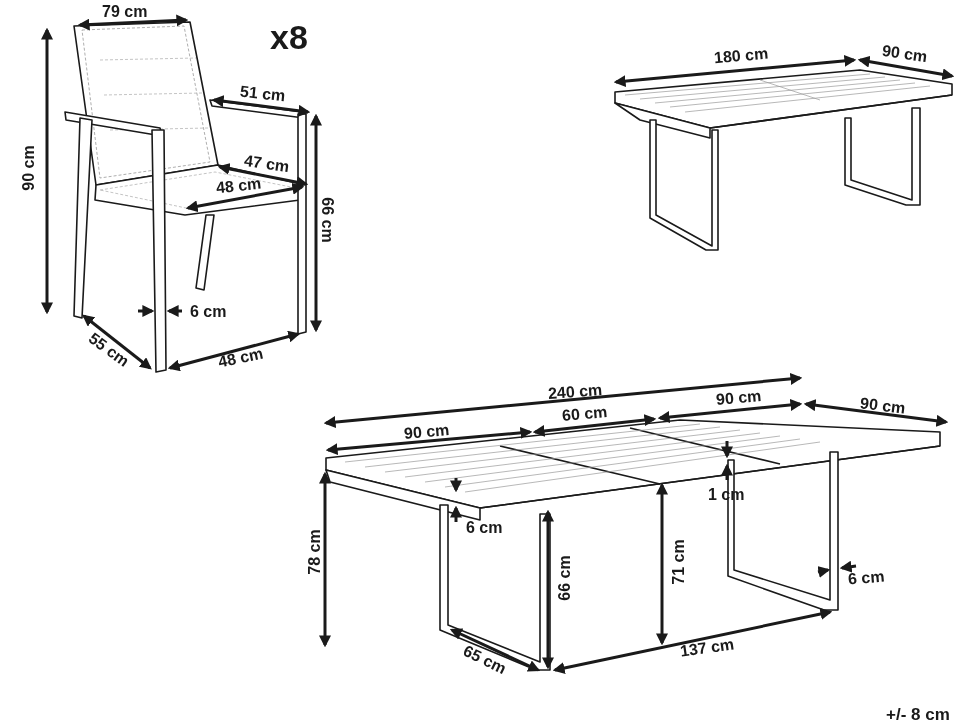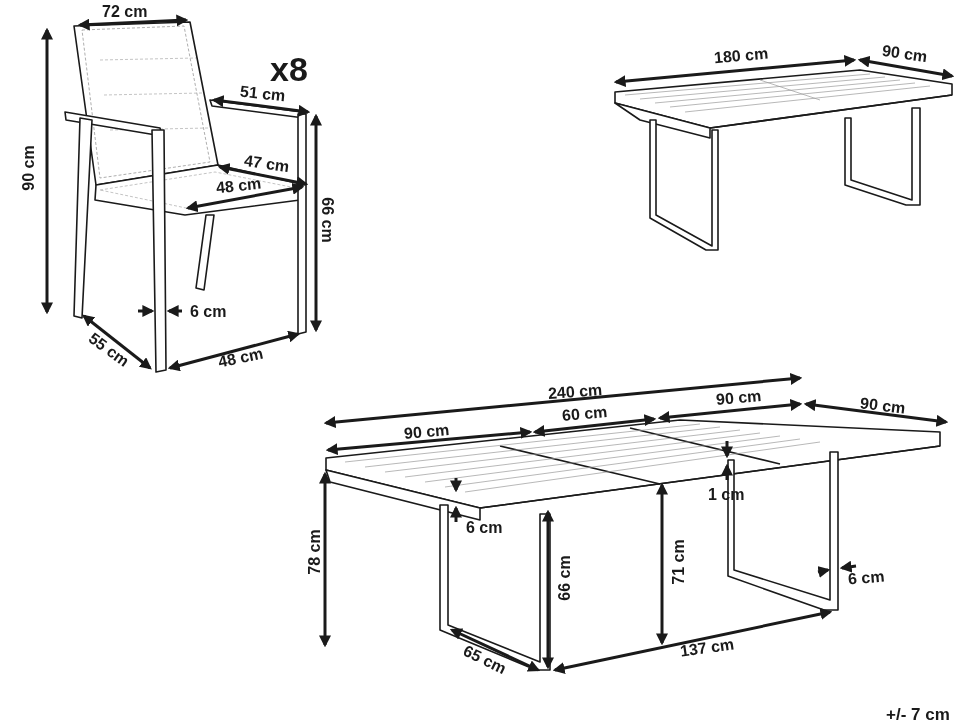--- a/index.html
+++ b/index.html
@@ -1,19 +1,19 @@
 <!DOCTYPE html>
 <html><head>
 <meta charset="utf-8">
 <style>
   html,body{margin:0;padding:0;background:#ffffff;}
   body{width:970px;height:728px;position:relative;overflow:hidden;font-family:"Liberation Sans",sans-serif;}
   svg.art{position:absolute;left:0;top:0;}
   .lbl{position:absolute;font-family:"Liberation Sans",sans-serif;font-weight:bold;color:#1a1a1a;font-size:16px;white-space:nowrap;line-height:1;transform-origin:center center;}
-  .big{font-size:34px;margin-top:32px;}
+  .big{font-size:34px;}
   .tol{font-size:17px;}
 </style>
 </head>
 <body>
 
 <svg class="art" width="970" height="728" viewBox="0 0 970 728">
   <defs>
     <marker id="ah" viewBox="0 0 10 10" refX="8" refY="5" markerWidth="4" markerHeight="4" orient="auto-start-reverse">
       <path d="M0,0 L10,5 L0,10 z" fill="#1a1a1a"></path>
     </marker>
@@ -108,21 +108,21 @@
     <line x1="548" y1="512" x2="548" y2="667" marker-start="url(#ah)" marker-end="url(#ah)"></line>
     <line x1="662" y1="485" x2="662" y2="643" marker-start="url(#ah)" marker-end="url(#ah)"></line>
     <line x1="818" y1="572" x2="828" y2="570" marker-end="url(#ah)"></line>
     <line x1="856" y1="566" x2="842" y2="568" marker-end="url(#ah)"></line>
     <line x1="452" y1="630" x2="538" y2="670" marker-start="url(#ah)" marker-end="url(#ah)"></line>
     <line x1="555" y1="670" x2="830" y2="612" marker-start="url(#ah)" marker-end="url(#ah)"></line>
   </g>
 </svg>
 
 <div class="lbl big" style="left:270px;top:20px;">x8</div>
-<div class="lbl" style="left:102px;top:4px;">72 cm</div>
+<div class="lbl" style="left:102px;top:4px;">79 cm</div>
 <div class="lbl" style="left:6px;top:160px;transform:rotate(-90deg);">90 cm</div>
 <div class="lbl" style="left:240px;top:86px;transform:rotate(6deg);">51 cm</div>
 <div class="lbl" style="left:244px;top:156px;transform:rotate(8deg);">47 cm</div>
 <div class="lbl" style="left:216px;top:178px;transform:rotate(-6deg);">48 cm</div>
 <div class="lbl" style="left:304px;top:212px;transform:rotate(90deg);">66 cm</div>
 <div class="lbl" style="left:190px;top:304px;">6 cm</div>
 <div class="lbl" style="left:86px;top:342px;transform:rotate(36deg);">55 cm</div>
 <div class="lbl" style="left:218px;top:350px;transform:rotate(-12deg);">48 cm</div>
 
 <div class="lbl" style="left:714px;top:48px;transform:rotate(-5deg);">180 cm</div>
@@ -135,13 +135,13 @@
 <div class="lbl" style="left:860px;top:398px;transform:rotate(7deg);">90 cm</div>
 <div class="lbl" style="left:708px;top:487px;">1 cm</div>
 <div class="lbl" style="left:466px;top:520px;">6 cm</div>
 <div class="lbl" style="left:292px;top:544px;transform:rotate(-90deg);">78 cm</div>
 <div class="lbl" style="left:542px;top:570px;transform:rotate(-90deg);">66 cm</div>
 <div class="lbl" style="left:656px;top:554px;transform:rotate(-90deg);">71 cm</div>
 <div class="lbl" style="left:848px;top:570px;transform:rotate(-5deg);">6 cm</div>
 <div class="lbl" style="left:462px;top:652px;transform:rotate(26deg);">65 cm</div>
 <div class="lbl" style="left:680px;top:640px;transform:rotate(-8deg);">137 cm</div>
 
-<div class="lbl tol" style="left:886px;top:706px;">+/- 7 cm</div>
+<div class="lbl tol" style="left:886px;top:706px;">+/- 8 cm</div>
 
 </body></html>

